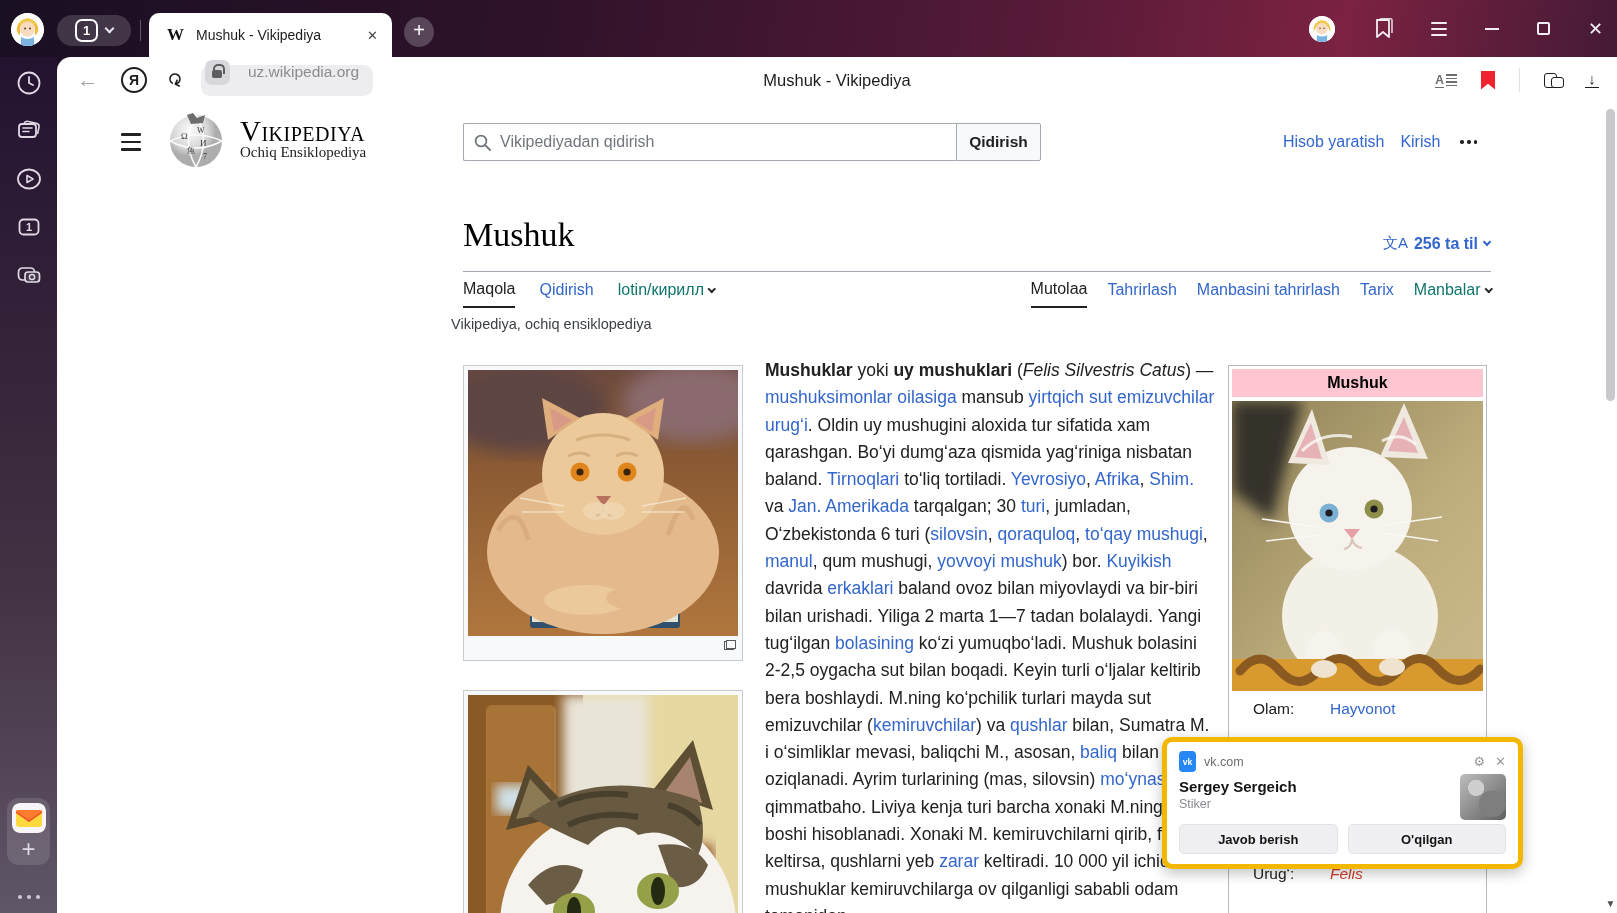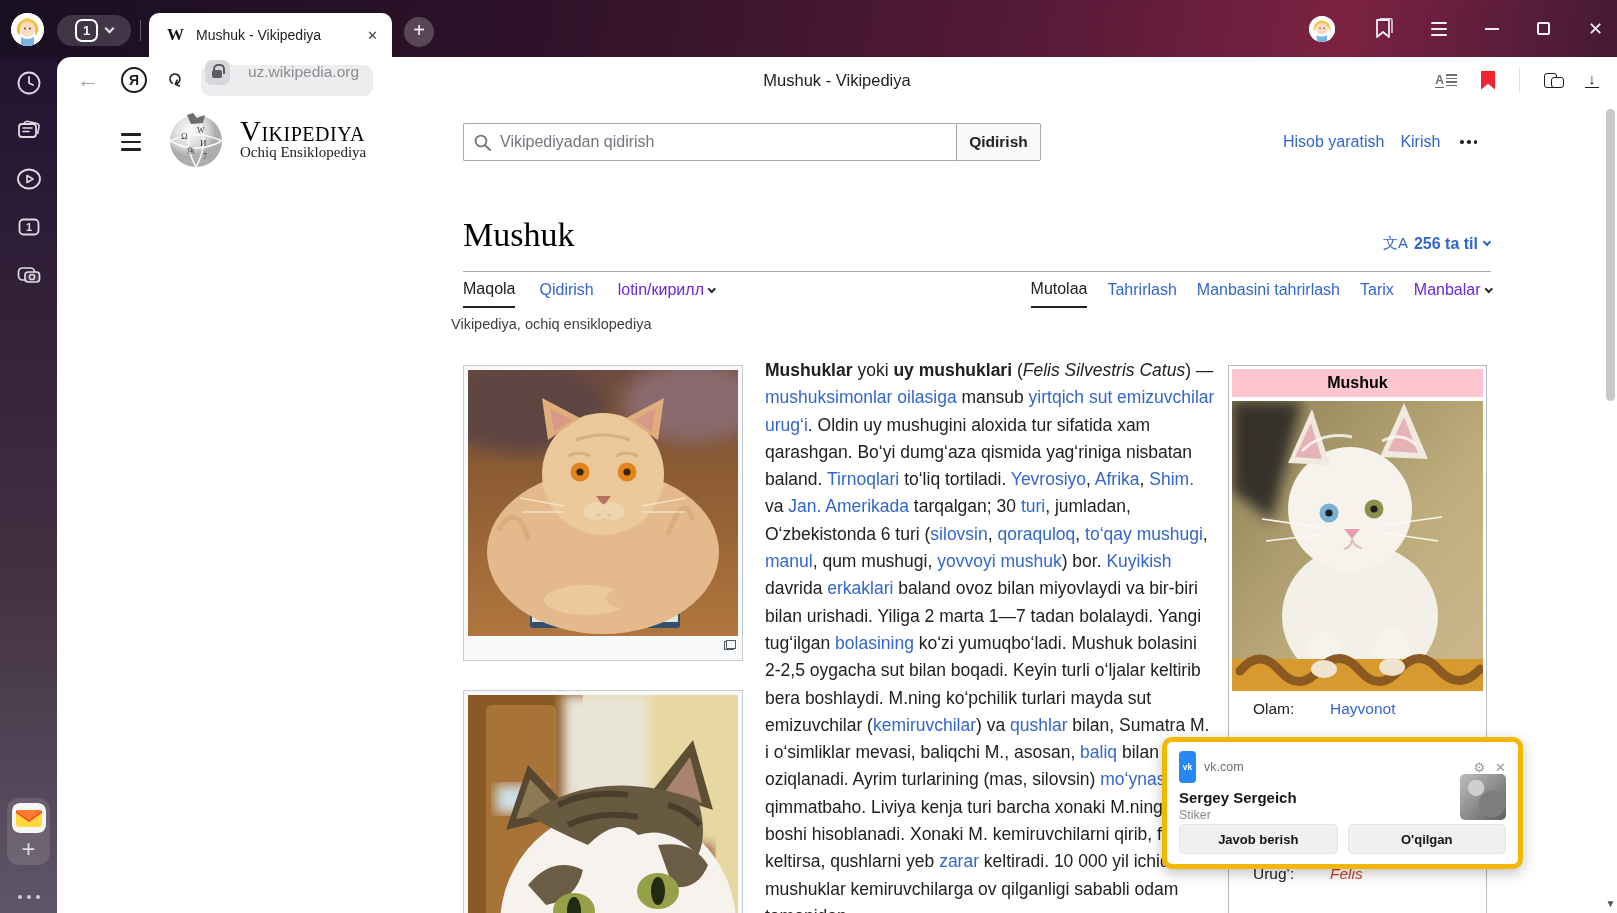--- a/index.html
+++ b/index.html
@@ -88,21 +88,21 @@
   .alang{position:absolute;top:131px;right:127px;display:flex;align-items:center;gap:6px;color:#3366cc;font-weight:bold;font-size:16px;cursor:pointer;}
   .langglyph{font-weight:normal;font-size:15px;}
   .alang .chev{width:6px;height:6px;margin-top:-3px;}
   .t-hr{position:absolute;left:406px;top:168px;width:1028px;height:1px;background:#a2a9b1;}
   .wtabs{position:absolute;left:406px;top:177px;width:1028px;height:30px;display:flex;align-items:flex-start;font-size:16px;}
   .wtabs .grp-l{display:flex;gap:24px;}
   .wtabs .grp-r{margin-left:auto;display:flex;gap:20px;}
   .wtab{padding-bottom:8px;cursor:pointer;white-space:nowrap;display:flex;align-items:center;gap:5px;}
   .wtab.active{color:#202122;border-bottom:2.5px solid #202122;}
   .wtab.lnk{color:#3366cc;}
-  .wtab.plain{color:#6d28d9;}
+  .wtab.plain{color:#0f766e;}
   .wtab .chev{width:5.5px;height:5.5px;border-color:#202122;margin-top:-2px;}
   .asub{position:absolute;left:394px;top:213px;font-size:14.5px;color:#3a3f44;}
   
   .thumb{position:absolute;left:406px;width:280px;border:1px solid #c8ccd1;background:#f8f9fa;padding:4px;}
   .thumb1{top:262px;height:296px;}
   .thumb2{top:587px;height:400px;}
   .thumb .img{width:270px;overflow:hidden;}
   .thumb1 .img{height:266px;}
   .thumb2 .img{height:380px;}
   .tcap{height:18px;position:relative;}
@@ -124,21 +124,21 @@
   .ib-row .lbl{width:77px;color:#202122;}
   .ib-row .val.link{color:#3366cc;cursor:pointer;}
   .ib-row .val.redlink{color:#d33b2a;font-style:italic;cursor:pointer;}
   
   .sbar{position:absolute;right:0;top:0;width:13px;bottom:0;background:#fff;}
   .sbar .thumb-v{position:absolute;left:2px;top:6px;width:9px;height:292px;border-radius:5px;background:#c9c9cc;cursor:grab;}
   .sbar .down{position:absolute;left:0;bottom:4px;width:13px;text-align:center;color:#515151;font-size:10px;cursor:pointer;}
   
   .vkpopup{position:absolute;left:1162px;top:737px;width:361px;height:132px;background:#fff;border:5px solid #f3b700;border-radius:10px;box-shadow:0 4px 14px rgba(0,0,0,.25);z-index:50;}
   .vk-head{display:flex;align-items:center;gap:8px;margin:9px 12px 0;}
-  .vk-logo{width:17px;height:32px;border-radius:4px;background:#2787f5;color:#fff;font-size:8.5px;font-weight:bold;display:flex;align-items:center;justify-content:center;}
+  .vk-logo{width:17px;height:21px;border-radius:4px;background:#2787f5;color:#fff;font-size:8.5px;font-weight:bold;display:flex;align-items:center;justify-content:center;}
   .vk-src{color:#6e6e73;font-size:12.5px;flex:1;}
   .vk-gear{color:#9a9aa0;font-size:13px;cursor:pointer;}
   .vk-x{color:#9a9aa0;font-size:13px;cursor:pointer;margin-left:2px;}
   .vk-sender{margin:6px 12px 0;font-size:15px;font-weight:bold;color:#141414;}
   .vk-msg{margin:2px 12px 0;font-size:12.5px;color:#8a8a8f;}
   .vk-thumb{position:absolute;right:12px;top:32px;width:46px;height:46px;border-radius:5px;
     background:radial-gradient(circle at 35% 30%,#cfcfcf 0 18%,transparent 19%),radial-gradient(circle at 70% 65%,#7e7e7e 0 30%,transparent 31%),linear-gradient(135deg,#bdbdbd,#5f5f5f);}
   .vk-actions{position:absolute;left:12px;right:12px;bottom:10px;display:flex;gap:10px;}
   .vk-btn{flex:1;height:30px;border-radius:5px;background:#f0f0f2;border:1px solid #e3e3e6;font-weight:bold;font-size:13px;color:#141414;display:flex;align-items:center;justify-content:center;cursor:pointer;}
 </style>

